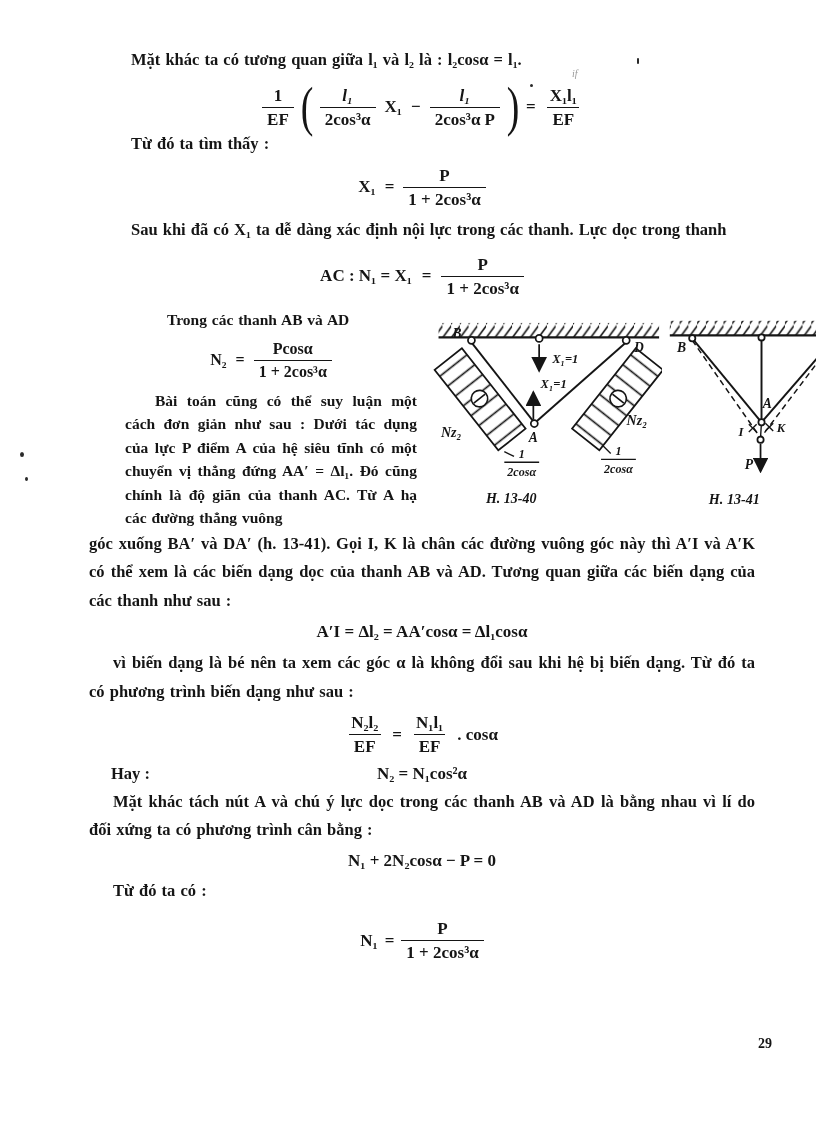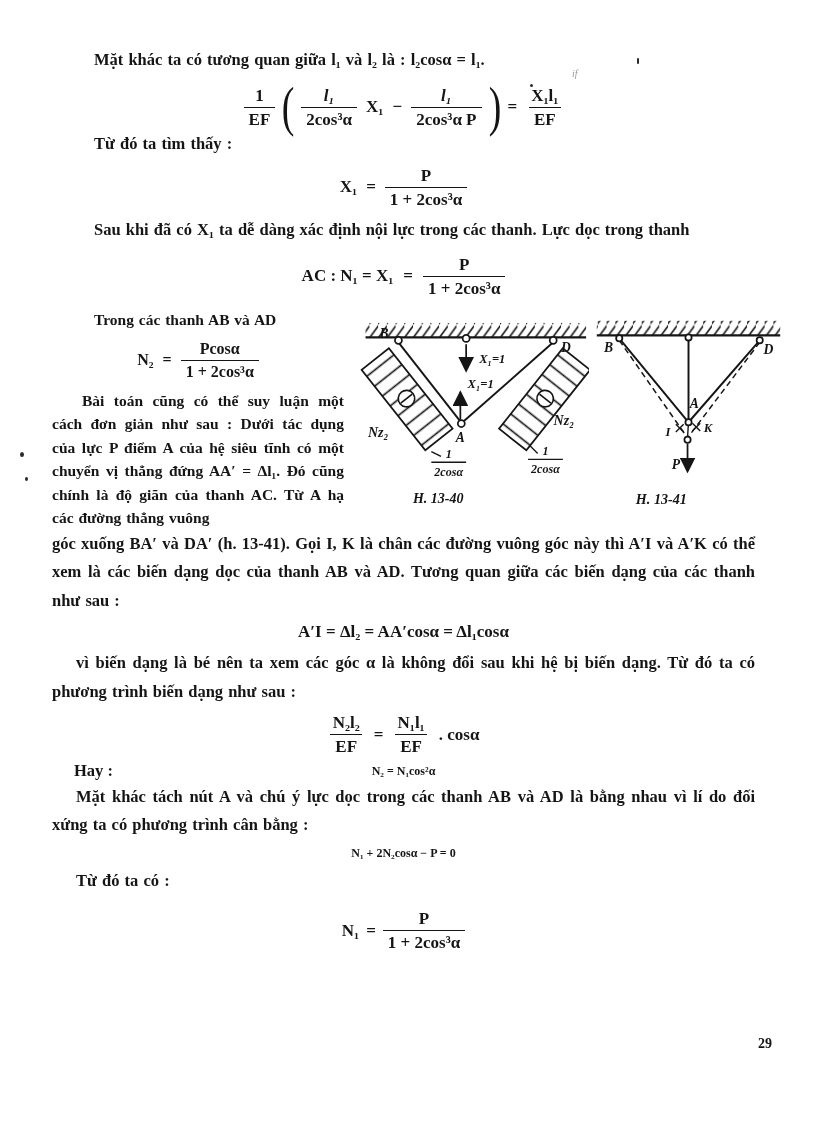--- a/index.html
+++ b/index.html
@@ -1,54 +1,54 @@
 <!DOCTYPE html>
 <html><head>
 <meta charset="utf-8">
 <style>
   html,body{margin:0;padding:0;background:#ffffff;}
   .page{position:relative;width:816px;height:1123px;background:#fff;overflow:hidden;
         font-family:"Liberation Serif",serif;color:#151515;}
   .content{position:absolute;top:0;left:0;right:0;box-sizing:border-box;
-           padding:46px 61px 0 52px;}
+           padding:46px 61px 0 89px;}
   p.body{margin:0;font-size:16.5px;line-height:28.5px;font-weight:700;
          text-align:justify;word-spacing:1px;}
   .nojust{text-align:left;}
   .ind{text-indent:42px;}
   .ind-sm{text-indent:24px;}
   
   .eq{display:flex;justify-content:center;align-items:center;gap:9px;
       font-size:17px;font-weight:700;}
   .frac{display:inline-flex;flex-direction:column;align-items:center;line-height:1.25;}
   .frac .num{padding:0 5px 1px;}
   .frac .den{border-top:1.7px solid #151515;padding:1px 5px 0;}
   .itm{font-style:italic;}
   .bigp{font-size:54px;font-weight:400;line-height:0;transform:scaleX(.7);margin:0 -5px;}
   .eqrow{position:relative;}
   .hay{position:absolute;left:22px;top:50%;transform:translateY(-50%);
        font-size:16.5px;font-weight:700;}
   
-  .twocol{display:flex;margin-top:8px;margin-right:-37px;}
+  .twocol{display:flex;margin-top:8px;margin-right:-37px;margin-left:36px;}
   .leftcol{width:292px;flex:none;}
   .leftcol p.body{font-size:15.5px;line-height:23.5px;}
   .leftcol .eq{font-size:16px;margin:7px 0;}
   .figs{flex:1;display:flex;align-items:flex-start;padding-left:8px;padding-top:2px;}
   
   .m-eq1{margin:10px 0 0;}
   .m-p3{margin-top:12px;}
   .m-eq2{margin:6px 0;}
   .m-p4{margin-top:5px;}
   .m-eq3{margin:9px 0;gap:10px;}
   .m-p7{margin-top:4px;}
   .m-eq5{margin:7px 0;font-size:17px;text-align:center;font-weight:700;}
   .m-p8{margin-top:6px;}
   .m-eq6{margin:6px 0;}
   .m-eq7{margin:4px 0;}
   .m-p10{margin-top:5px;}
-  .m-eq8{margin:6px 0;font-size:12px;text-align:center;font-weight:700;}
+  .m-eq8{margin:6px 0;font-size:17px;text-align:center;font-weight:700;}
   .m-p11{margin-top:4px;}
   .m-eq9{margin:13px 0;gap:7px;}
   .pagenum{position:absolute;right:44px;top:1036px;font-size:14px;font-weight:700;}
   
   .speck{position:absolute;background:#2a2a2a;border-radius:50%;}
   .smudge{position:absolute;color:#9a9a9a;font-size:10px;font-style:italic;}
   
   text.flab{font-family:"Liberation Serif",serif;font-style:italic;font-weight:700;
             fill:#151515;}
 </style>

